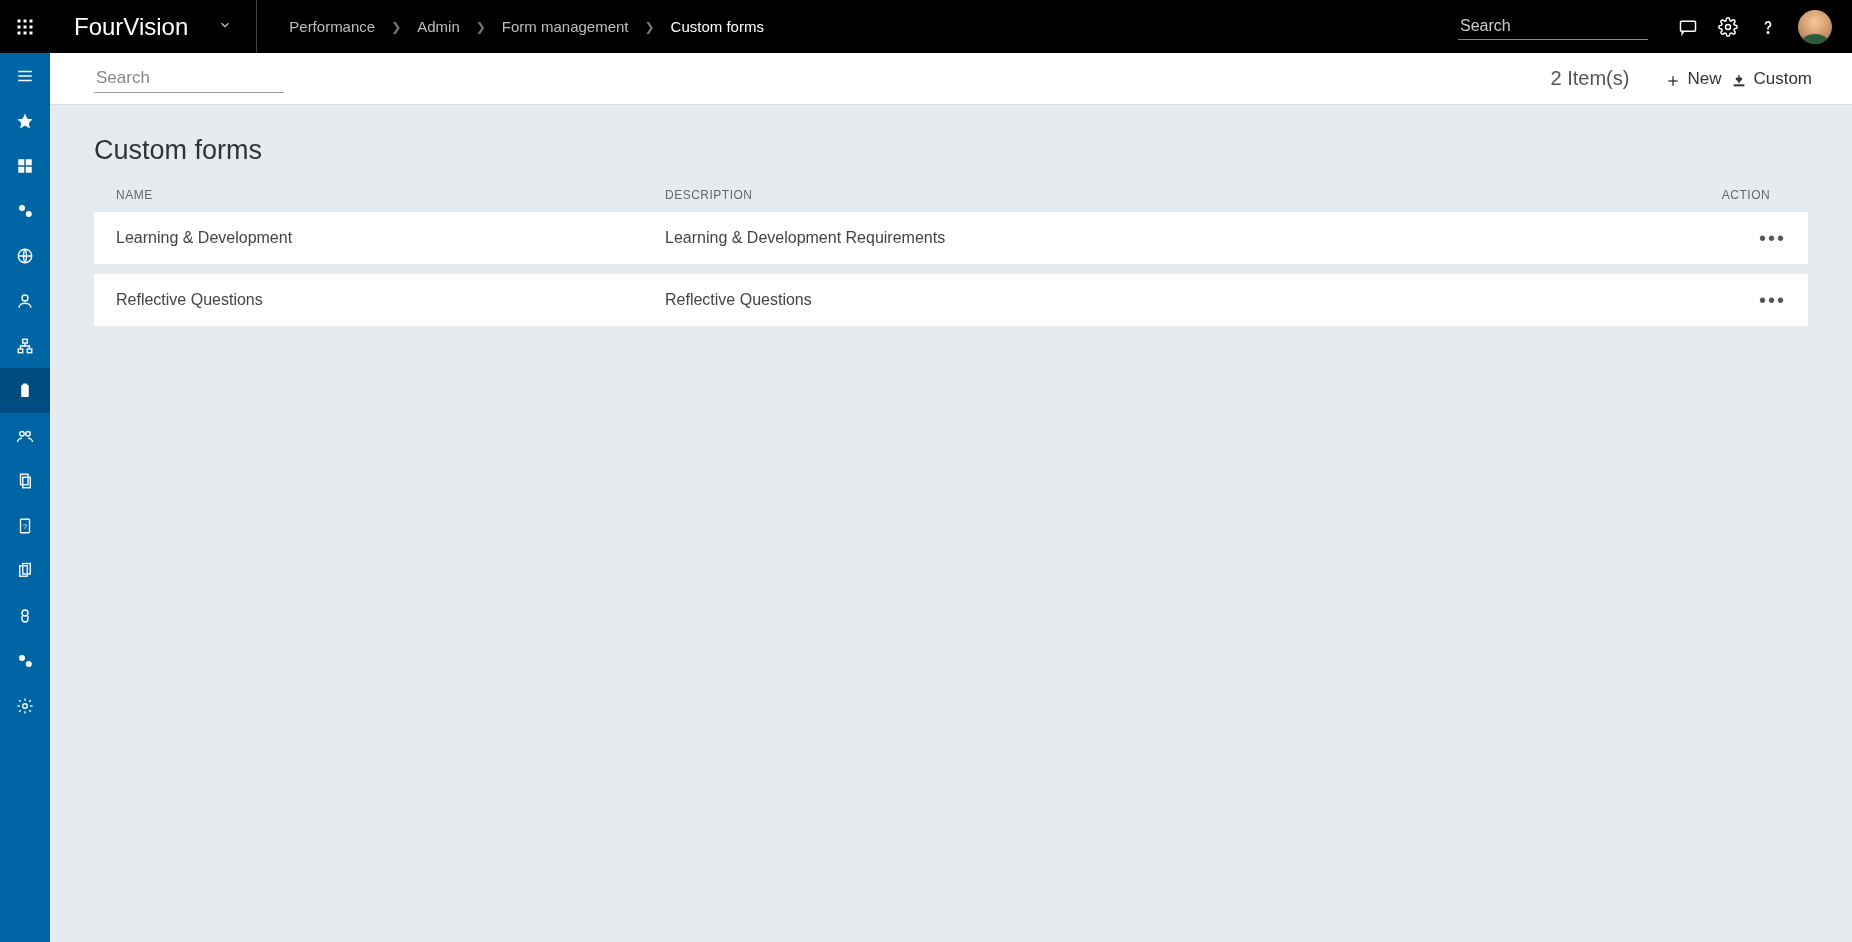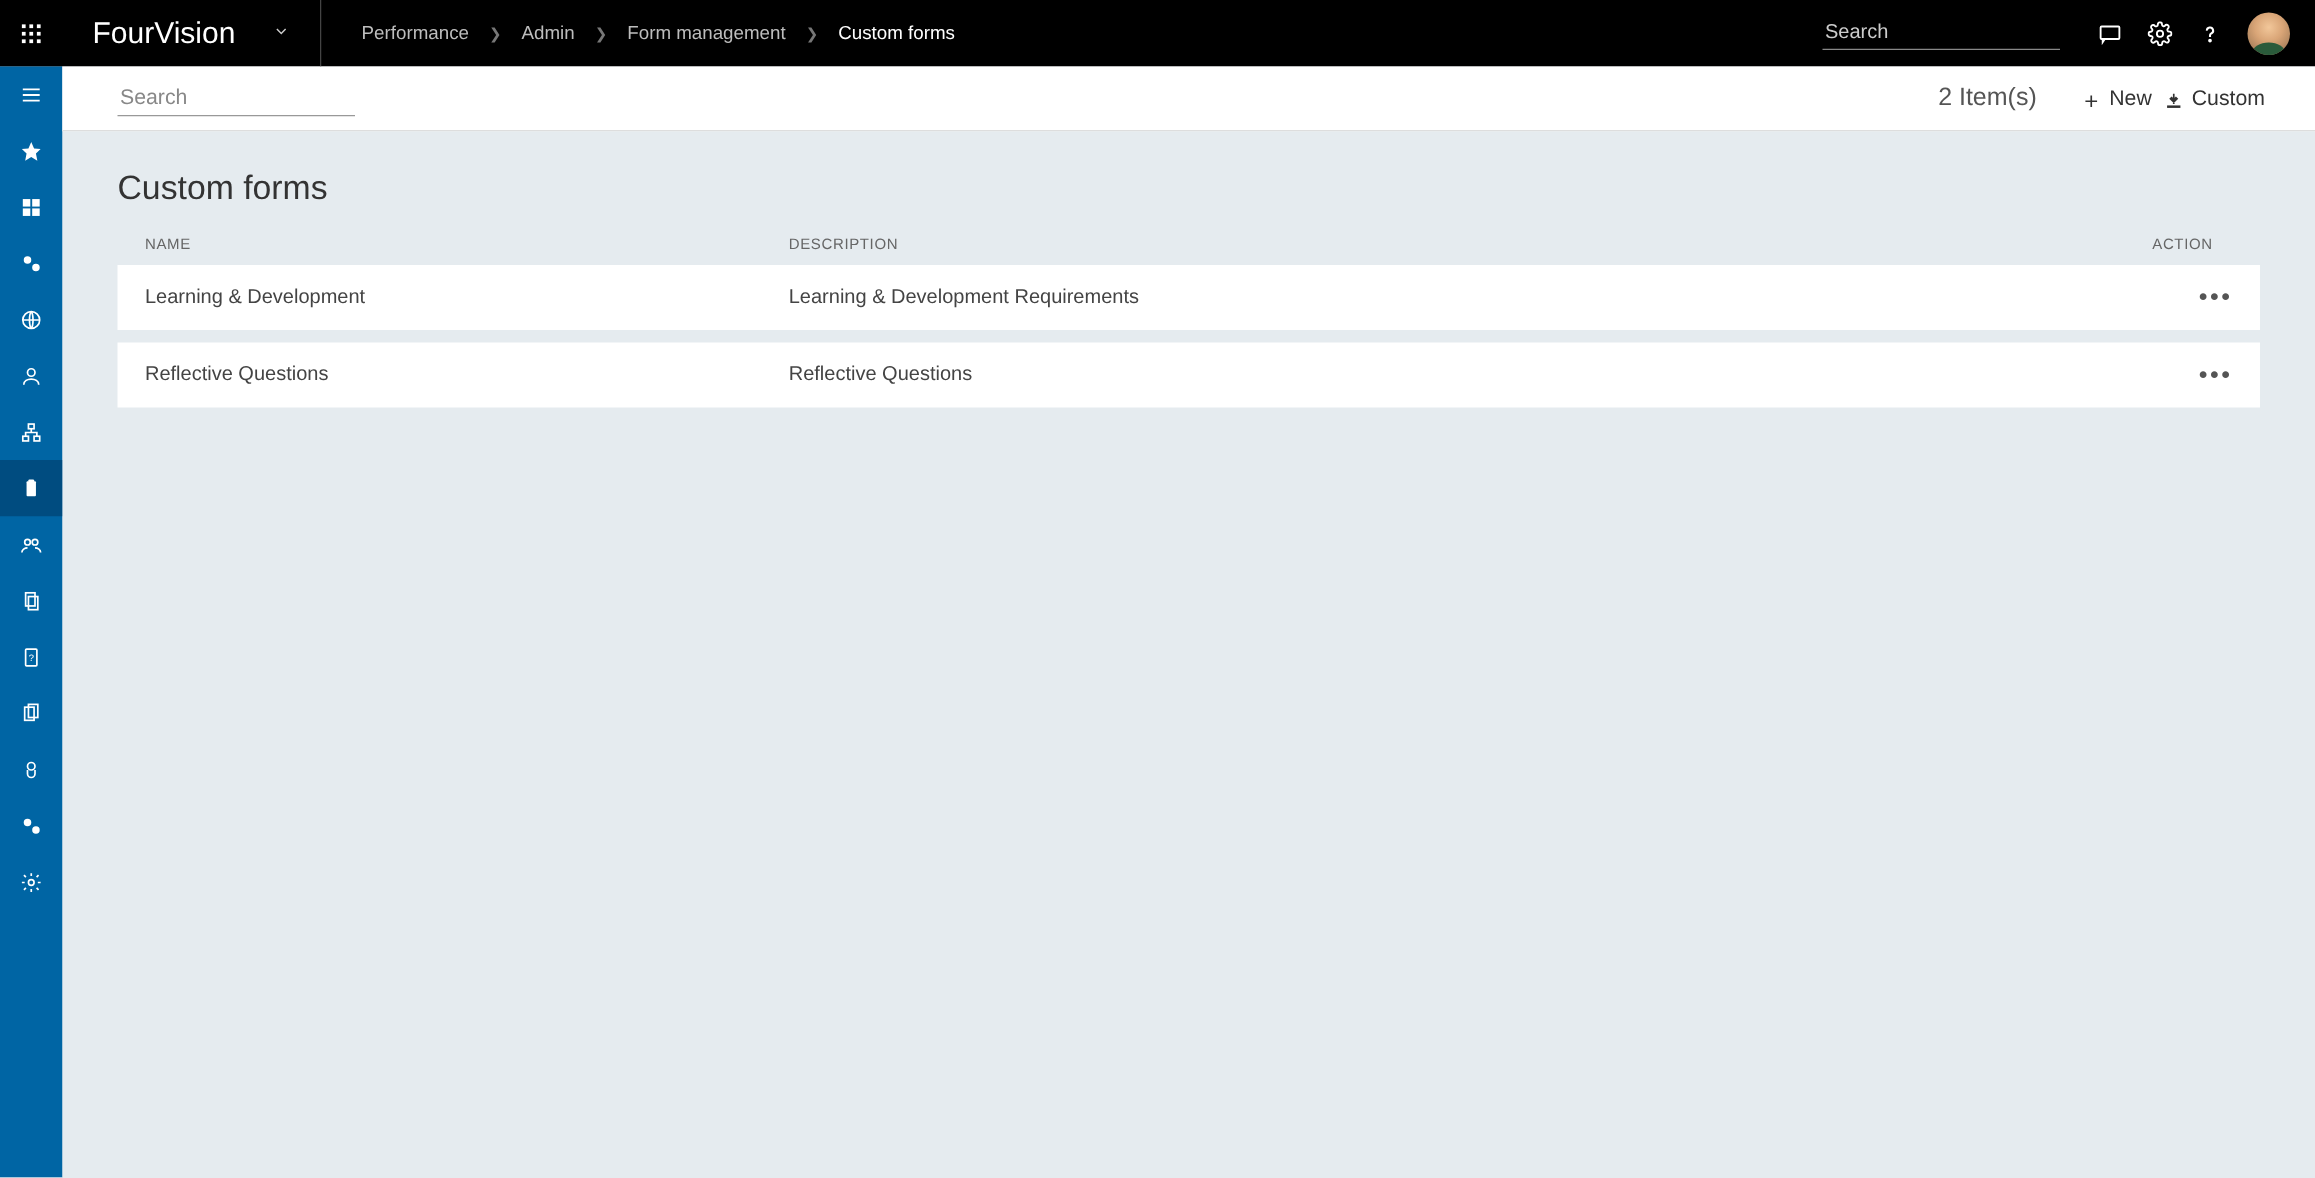--- a/index.html
+++ b/index.html
@@ -146,21 +146,21 @@
     margin-bottom:22px;
   }
   .thead {
     display:flex;
     padding: 0 22px 10px 22px;
     font-size:12px;
     letter-spacing:0.5px;
     color:#666;
   }
   .col-name { width:515px;}
-  .col-desc { flex:1;}
+  .col-desc { flex:1;margin-left:34px;}
   .col-act  { width:80px; text-align:center;}
   
   .row {
     background:#fff;
     display:flex;
     align-items:center;
     padding:16px 22px;
     margin-bottom:10px;
     font-size:16px;
     color:#444;

